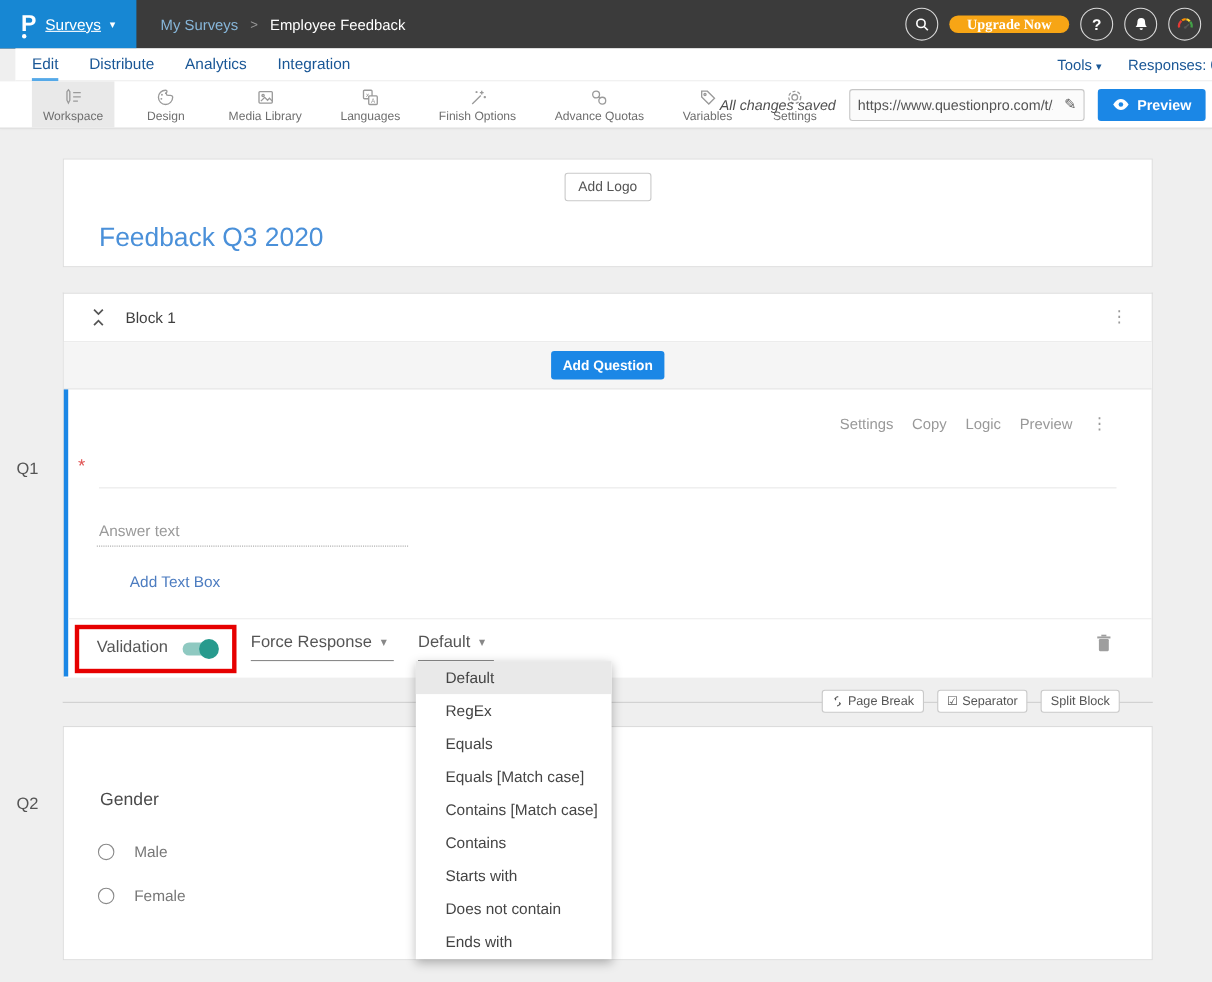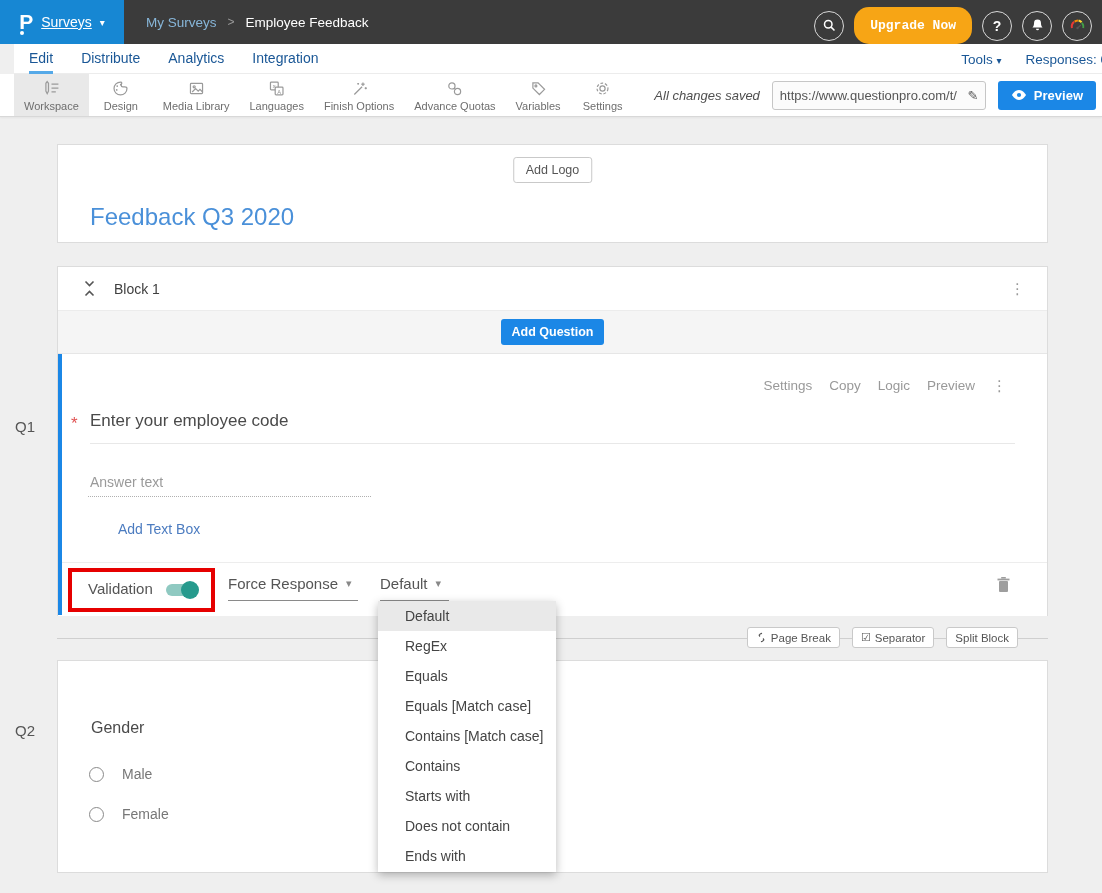--- a/index.html
+++ b/index.html
@@ -13,34 +13,34 @@
   .brand-logo { position:relative; font-size:21px; font-weight:bold; line-height:20px; }
   .brand-logo::after { content:""; position:absolute; left:1px; bottom:-3px; width:4px; height:4px; border-radius:50%; background:#fff; }
   .brand-name { font-size:14px;text-decoration:underline; }
   .brand .caret { font-size:10px; color:#fff; }
   .crumbs { margin-left:22px; display:flex; align-items:center; gap:11px; font-size:13.5px; }
   .crumb-parent { color:#87b6d9; cursor:pointer; }
   .crumb-sep { color:#9a9a9a; font-size:12px; }
   .crumb-current { color:#ffffff; }
   .topbar-right { position:absolute; right:10px; top:7px; display:flex; align-items:center; gap:10px; }
   .circle-btn { width:30px; height:30px; border:1.5px solid rgba(255,255,255,.8); border-radius:50%; display:flex; align-items:center; justify-content:center; color:#fff; font-size:14px; font-weight:bold; cursor:pointer; background:transparent; }
-  .upgrade-btn { height:37px; padding:0 16px; border:none; border-radius:15px; background:#f7a515; color:#fff; font-size:13px; font-weight:bold; cursor:pointer; font-family:Liberation Mono, monospace; }
+  .upgrade-btn { height:16px; padding:0 16px; border:none; border-radius:15px; background:#f7a515; color:#fff; font-size:13px; font-weight:bold; cursor:pointer; font-family:Liberation Serif, serif; }
 
   
   .navrow { position:absolute; left:14px; top:44px; width:1102px; height:30px; background:#fff; border-bottom:1px solid #ececec;padding-left:24px; }
   .tabs { position:absolute; left:15px; top:0; height:30px; display:flex; gap:28px; }
   .tab { height:30px; line-height:28px; font-size:14px; color:#1a5796; cursor:pointer; }
   .tab.active { border-bottom:3px solid #55a9e8; }
   .nav-right { position:absolute; right:8px; top:0; height:30px; display:flex; gap:24px; align-items:center; font-size:13.5px; color:#1a5796; }
   .nav-right .caret { font-size:10px; }
 
   
   .toolbar { position:absolute; left:0; top:74px; width:1102px; height:43px; background:#fff; border-bottom:1px solid #d8d8d8; box-shadow:0 1px 2px rgba(0,0,0,.05); }
   .tool-items { position:absolute; left:14px; top:0; height:42px; display:flex; }
-  .tool-item { min-width:64px; padding:4px 10px 3px; display:flex; flex-direction:column; align-items:center; justify-content:center; gap:2px; cursor:pointer; }
+  .tool-item { min-width:64px; padding:4px 10px 3px; display:flex; flex-direction:column; align-items:center; justify-content:center; gap:2px; cursor:pointer;margin-left:15px; }
   .tool-item.active { background:#e9e9e9; }
   .tool-item svg { stroke:#9a9a9a; fill:none; stroke-width:1.4; }
   .tool-label { font-size:11px; color:#6e6e6e; white-space:nowrap; }
   .tool-right { position:absolute; right:6px; top:0; height:42px; display:flex; align-items:center; gap:12px; }
   .saved-status { font-size:13px; font-style:italic; color:#4f4f4f; }
   .url-box { width:214px; height:29px; border:1px solid #c6c6c6; border-radius:3px; background:#fbfbfb; display:flex; align-items:center; overflow:hidden; }
   .url-input { flex:1; min-width:0; border:none; outline:none; background:transparent; font-size:13px; color:#555; padding:0 4px 0 7px; font-family:inherit; }
   .url-pencil { width:24px; text-align:center; color:#555; font-size:13px; cursor:pointer; }
   .preview-btn { height:29px; padding:0 13px; border:none; border-radius:3px; background:#1b87e6; color:#fff; font-size:13px; font-weight:bold; display:flex; align-items:center; gap:7px; cursor:pointer; font-family:inherit; }
 
@@ -271,21 +271,20 @@
 
     <div class="q1-section">
       <div class="q1-actions">
         <span class="link">Settings</span>
         <span class="link">Copy</span>
         <span class="link">Logic</span>
         <span class="link">Preview</span>
         <span class="kebab">⋮</span>
       </div>
       <span class="req-star">*</span>
-      <div class="q1-text">Enter your employee code</div>
       <div class="q1-underline"></div>
       <div class="answer-ph">Answer text</div>
       <div class="answer-dots"></div>
       <div class="add-textbox">Add Text Box</div>
       <div class="val-divider"></div>
 
       <span class="val-label">Validation</span>
       <div class="toggle">
           <div class="knob"></div>
         </div>

